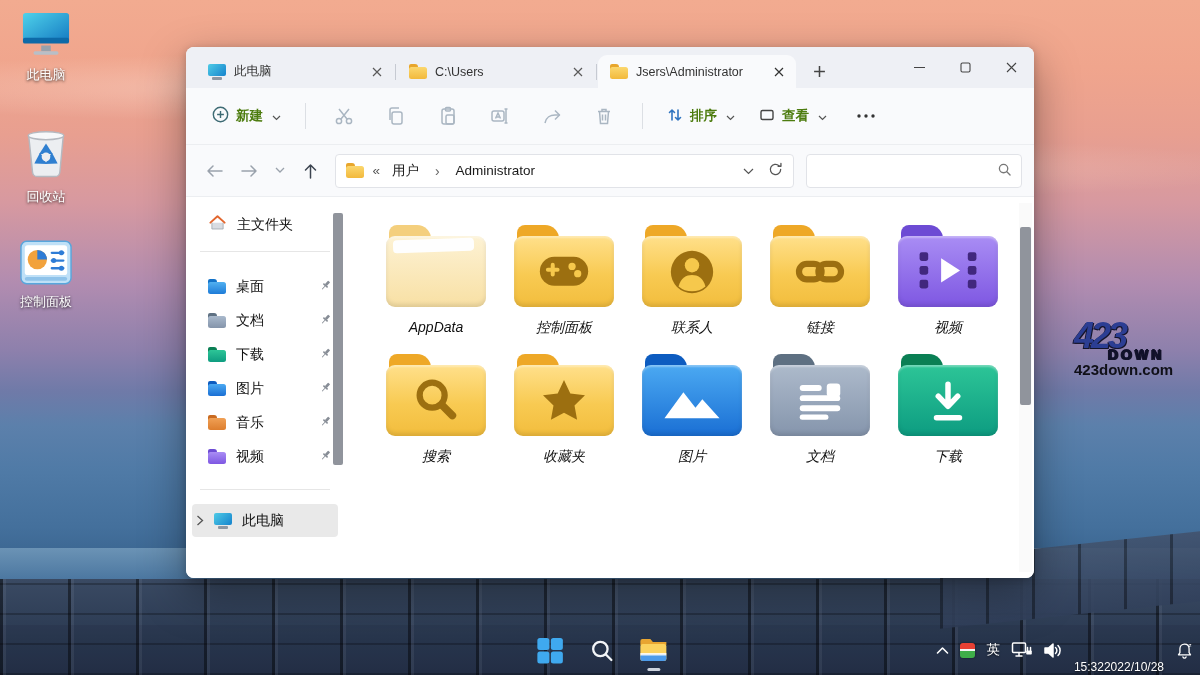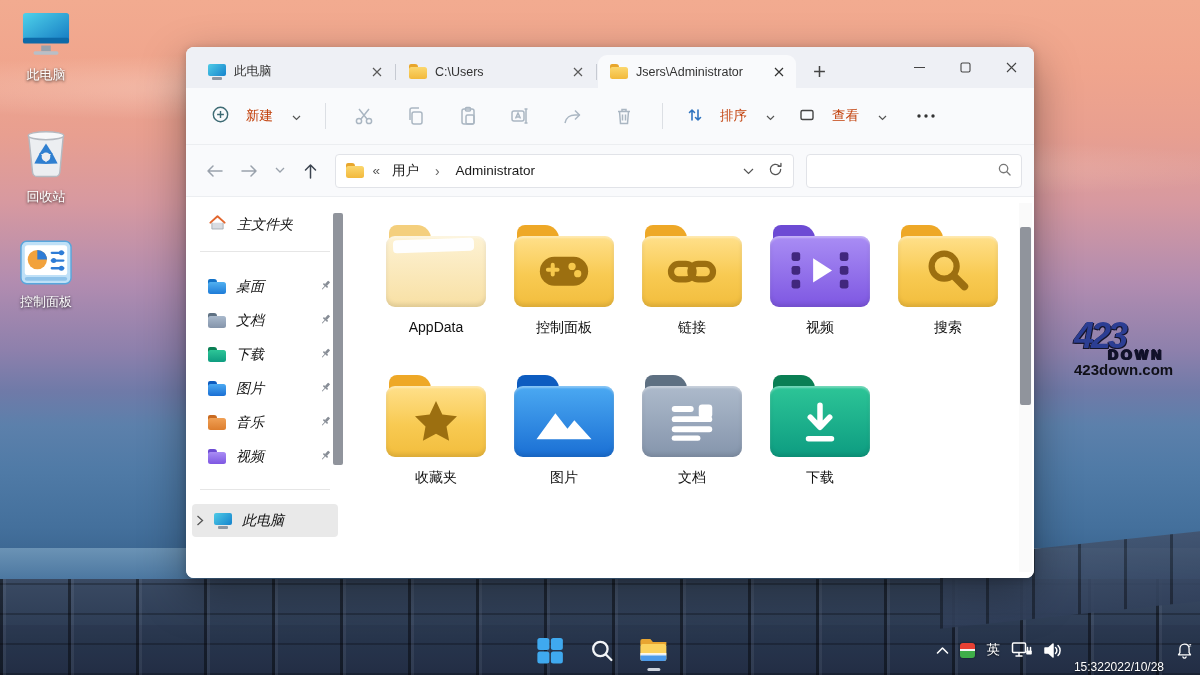--- a/index.html
+++ b/index.html
@@ -61,22 +61,22 @@
   .tabsep { width:1px; height:16px; background:#c6cad2; margin:0 1px 8px 1px; }
   .newtab { width:30px; height:28px; margin:0 0 3px 8px; border:none; background:transparent;
     display:flex; align-items:center; justify-content:center; }
   .wincontrols { position:absolute; right:0; top:0; height:40px; display:flex; }
   .wc { width:46px; height:100%; display:flex; align-items:center; justify-content:center;
     border:none; background:transparent; }
 
   
   .toolbar { height:57px; background:#f9fafc; display:flex; align-items:center;
     padding:0 16px; gap:4px; border-bottom:1px solid #eceef1; flex:0 0 auto; }
-  .tbtn { display:flex; align-items:center; gap:17px; padding:7px 10px; border-radius:5px;
-    border:none; background:transparent; font-size:13.5px; color:#c2410c; }
+  .tbtn { display:flex; align-items:center; gap:7px; padding:7px 10px; border-radius:5px;
+    border:none; background:transparent; font-size:13.5px; color:#4d7c0f;font-weight:bold; }
   .tico { width:34px; height:34px; display:flex; align-items:center; justify-content:center;
     border:none; background:transparent; margin:0 7px; }
   .tsep { width:1px; height:26px; background:#dcdfe4; margin:0 10px; }
   .chev { margin-left:2px; }
 
   
   .addrrow { height:52px; background:#f9fafc; display:flex; align-items:center;
     padding:0 12px; gap:2px; border-bottom:1px solid #eceef1; flex:0 0 auto; }
   .navbtn { width:34px; height:32px; display:flex; align-items:center; justify-content:center;
     border:none; background:transparent; }
@@ -87,33 +87,33 @@
   .addr-guillemet { color:#555; }
   .addr-seg { padding:2px 4px; border-radius:3px; }
   .addr-sep { color:#666; font-size:14px; padding:0 4px; }
   .addr-right { margin-left:auto; display:flex; align-items:center; gap:14px; }
   .searchbox { width:220px; height:34px; background:#fff; border:1px solid #e1e3e8;
     border-radius:4px; display:flex; align-items:center; padding:0 10px; margin-left:10px; }
   .searchbox input { flex:1; border:none; outline:none; font-size:13px; background:transparent; }
 
   
   .bodyrow { flex:1; display:flex; background:#fff; position:relative; min-height:0; }
-  .sidebar { width:158px; padding-top:10px; position:relative; flex:0 0 auto;font-style:italic; }
+  .sidebar { width:158px; padding-top:10px; position:relative; flex:0 0 auto; }
   .sb-item { height:33px; display:flex; align-items:center; gap:10px; margin:1px 6px;
     padding:0 6px 0 16px; font-size:14px; color:#111; border-radius:4px; cursor:default; }
   .sb-item .pin { margin-left:auto; }
   .sb-div { height:1px; background:#e6e6e6; margin:10px 14px; }
   .sb-group { margin-top:18px; }
   .sb-item.selected { background:#e9e9e9; margin-top:14px; padding-left:4px; }
   .sb-scroll { position:absolute; right:1px; top:16px; width:10px; height:252px;
     background:#90949c; border-radius:2px; }
 
   
   .content { flex:1; position:relative; padding:28px 26px 0 28px; min-width:0; }
-  .grid { display:grid; grid-template-columns:repeat(5,128px); row-gap:38px; }
+  .grid { display:grid; grid-template-columns:repeat(5,128px); row-gap:17px;font-style:italic; }
   .tile { width:128px; display:flex; flex-direction:column; align-items:center; cursor:default; }
   .tile .tile-label { margin-top:12px; font-size:14px; color:#111; white-space:nowrap; }
   .vtrack { position:absolute; right:2px; top:6px; bottom:6px; width:13px; background:#fafafa; }
   .vthumb { position:absolute; right:3px; top:30px; width:11px; height:178px;
     background:#90949c; border-radius:2px; }
 
   
   .folder { position:relative; width:100px; height:82px; }
   .folder .ftab { position:absolute; top:0; left:3px; width:42px; height:24px;
     border-radius:8px 14px 0 0; }
@@ -584,20 +584,33 @@
                   <rect x="6" y="6" width="60" height="36" rx="18" fill="#9c6f10"></rect>
                   <path d="M22 16v12M16 22h12" stroke="#f6c84c" stroke-width="5" stroke-linecap="round"></path>
                   <circle cx="46" cy="18" r="4.5" fill="#f6c84c"></circle>
                   <circle cx="53" cy="27" r="4.5" fill="#f6c84c"></circle>
                 </svg>
             </div>
           </div>
           <div class="tile-label">控制面板</div>
         </div>
 
+        <div class="tile">
+          <div class="folder yellow">
+            <div class="ftab"></div>
+            <div class="fbody">
+              <svg viewBox="0 0 52 52" width="50">
+                  <circle cx="26" cy="26" r="22" fill="#9c6f10"></circle>
+                  <circle cx="26" cy="19" r="7.5" fill="#f6c84c"></circle>
+                  <path d="M12 41c2.5-9 8-12 14-12s11.5 3 14 12a22 22 0 0 1-28 0z" fill="#f6c84c"></path>
+                </svg>
+            </div>
+          </div>
+          <div class="tile-label">联系人</div>
+        </div>
 
         <div class="tile">
           <div class="folder yellow">
             <div class="ftab"></div>
             <div class="fbody">
               <svg viewBox="0 0 72 48" width="56">
                   <rect x="9" y="14" width="29" height="20" rx="10" fill="none" stroke="#9c6f10" stroke-width="8"></rect>
                   <rect x="34" y="14" width="29" height="20" rx="10" fill="none" stroke="#9c6f10" stroke-width="8"></rect>
                 </svg>
             </div>

